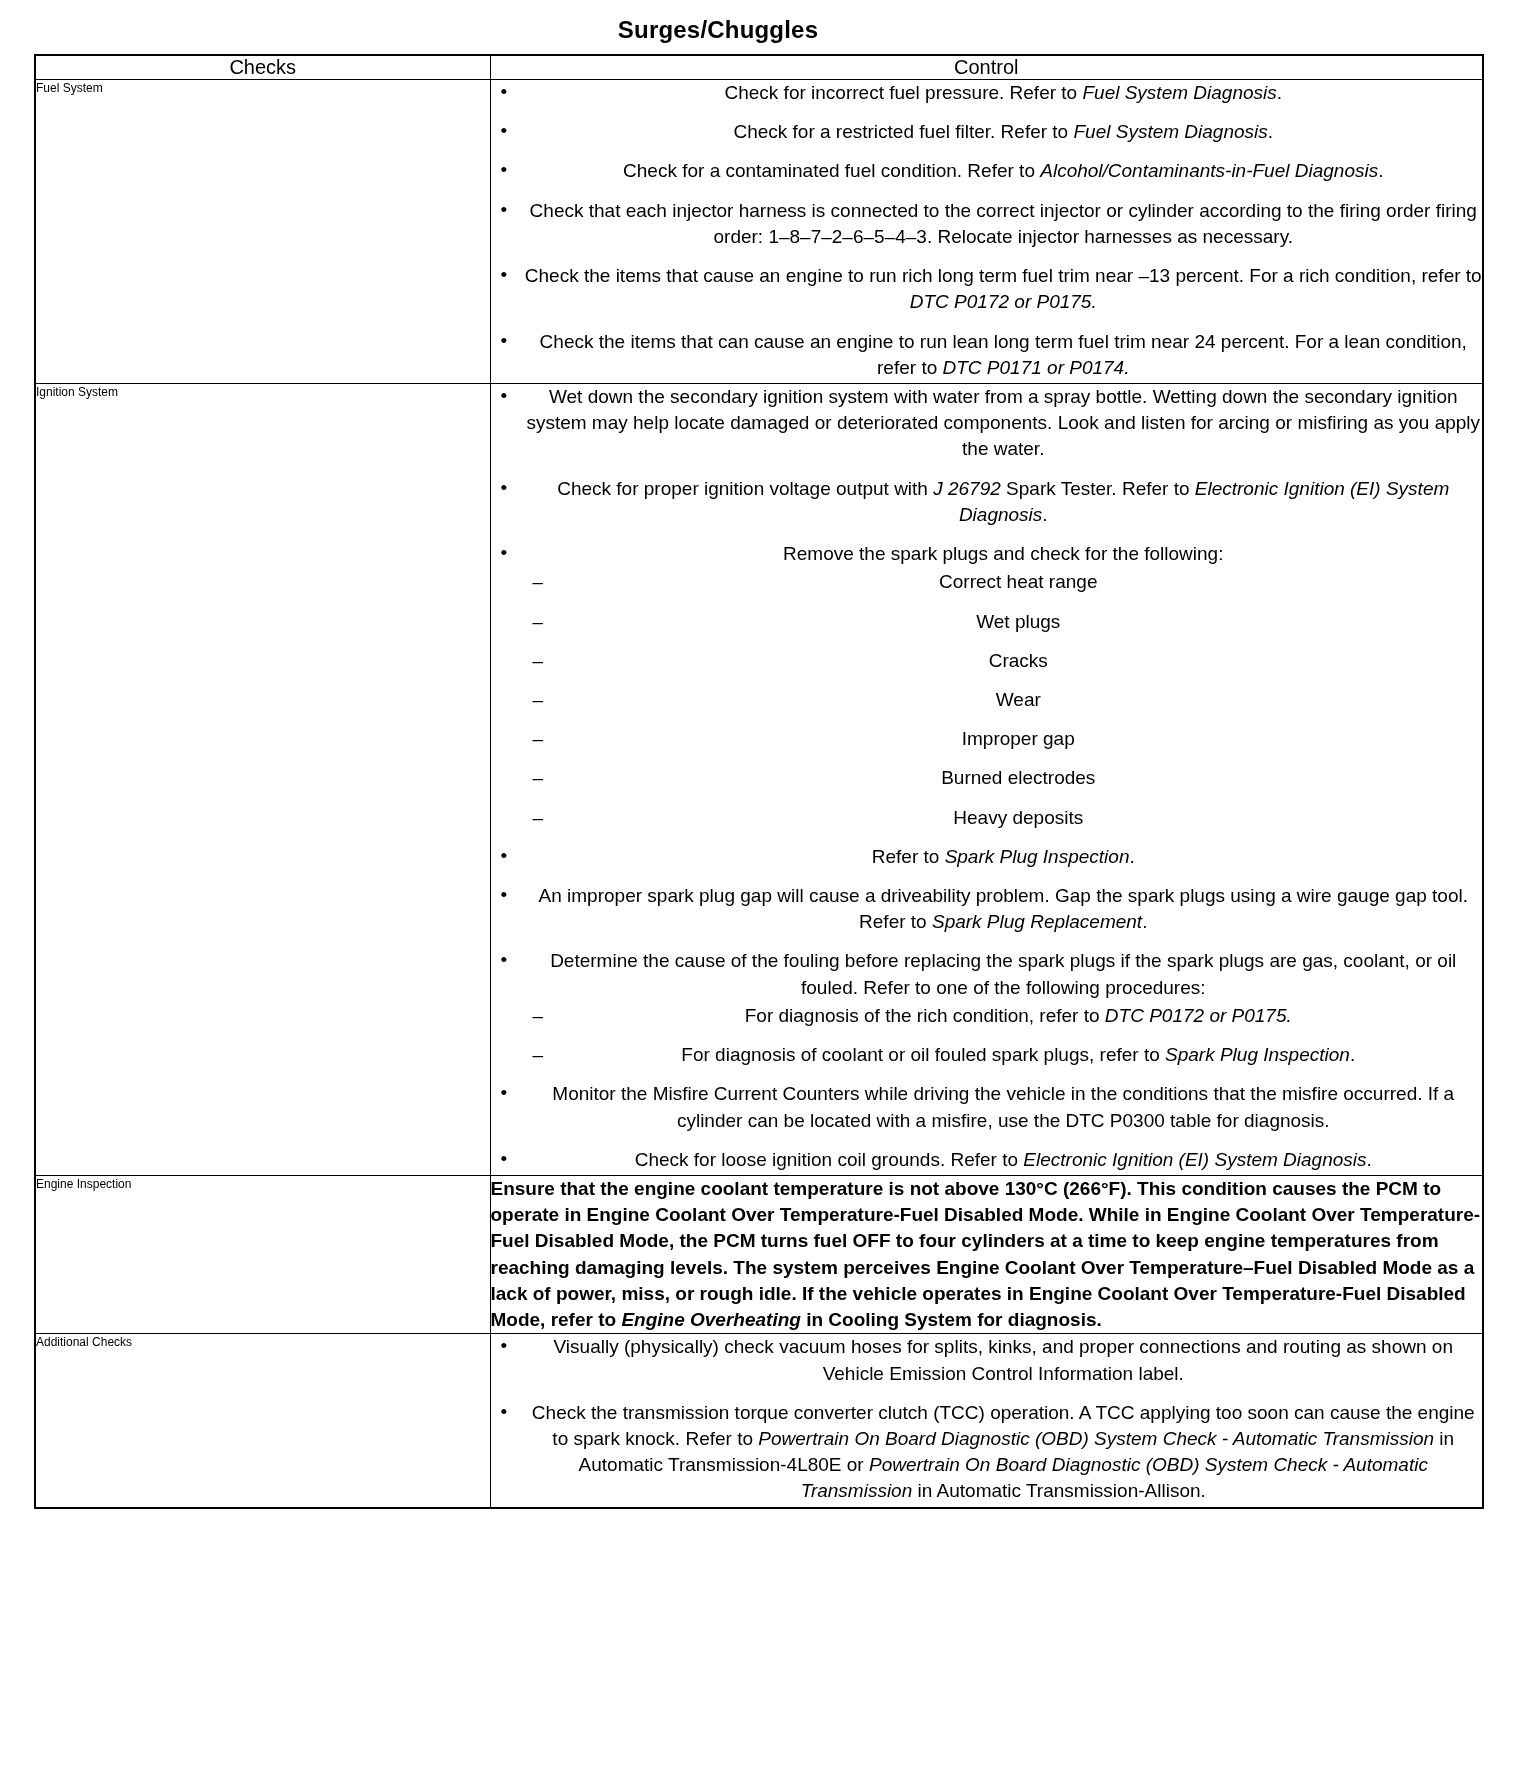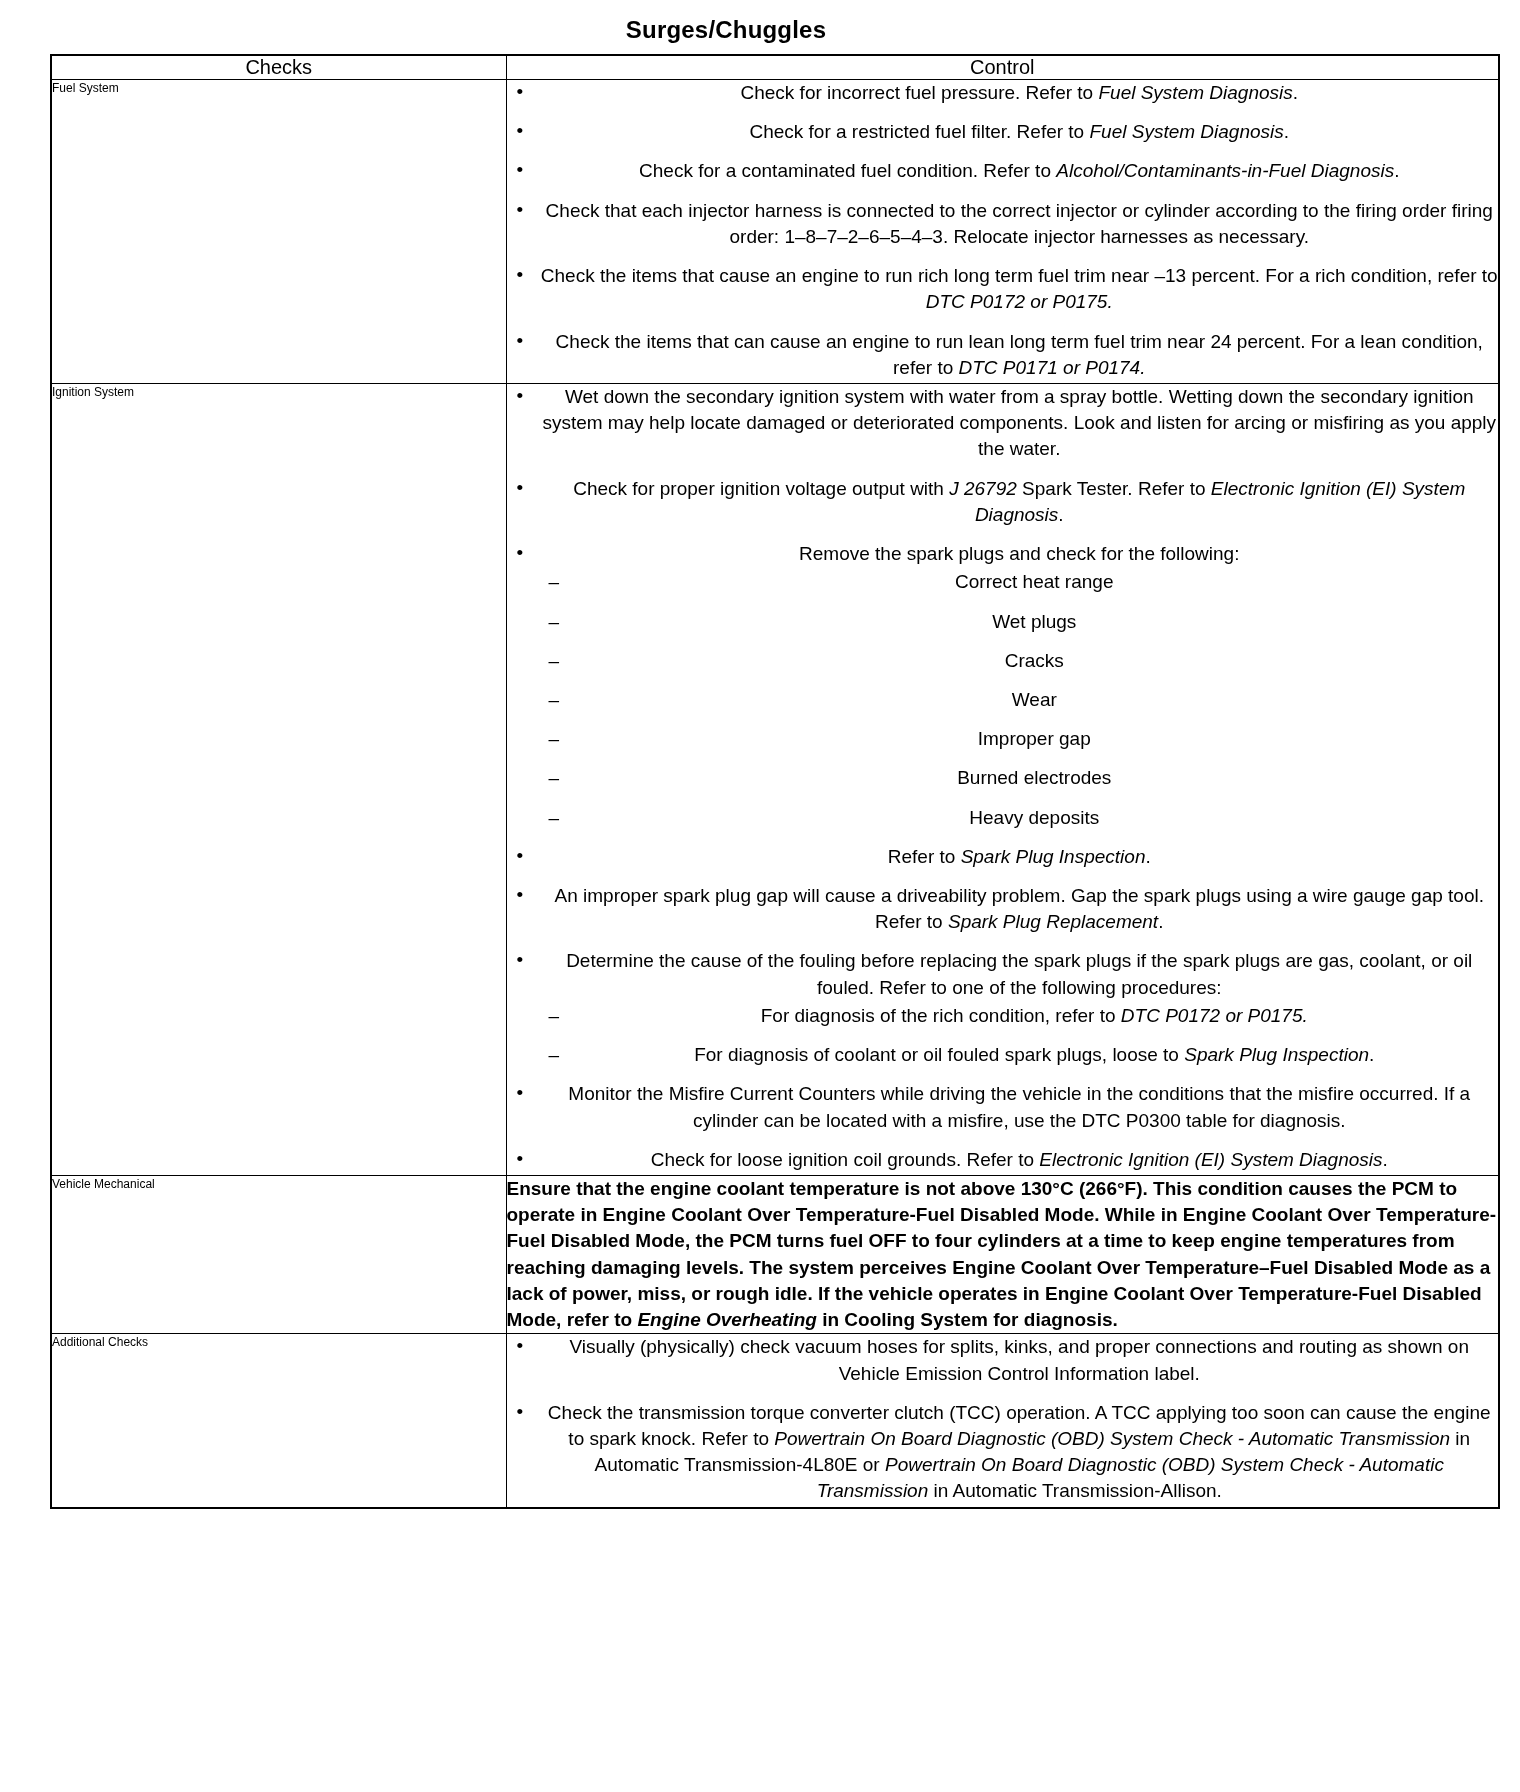--- a/index.html
+++ b/index.html
@@ -8,21 +8,21 @@
     background: #ffffff;
   }
   body {
     width: 1520px;
     font-family: "Liberation Sans", sans-serif;
     color: #000000;
   }
   .page {
     width: 1432px;
     box-sizing: border-box;
-    padding: 10px 30px 10px 50px;
+    padding: 10px 30px 10px 34px;
   }
   .doc-title {
     text-align: center;
     font-size: 24px;
     font-weight: bold;
     letter-spacing: 0.2px;
     margin: 6px 0 10px 0;
   }
   table.diag {
     width: 1448px;
@@ -172,36 +172,36 @@
             <li>
               <span>An improper spark plug gap will cause a driveability problem. Gap the spark plugs using a wire gauge gap tool. Refer to </span><i>Spark Plug Replacement</i><span>.</span>
             </li>
             <li>
               <span>Determine the cause of the fouling before replacing the spark plugs if the spark plugs are gas, coolant, or oil fouled. Refer to one of the following procedures:</span>
               <ul class="dashes sub-indent">
                 <li>
                   <span>For diagnosis of the rich condition, refer to </span><i>DTC P0172 or P0175.</i>
                 </li>
                 <li>
-                  <span>For diagnosis of coolant or oil fouled spark plugs, loose to </span><i>Spark Plug Inspection</i><span>.</span>
+                  <span>For diagnosis of coolant or oil fouled spark plugs, refer to </span><i>Spark Plug Inspection</i><span>.</span>
                 </li>
               </ul>
             </li>
             <li>
               <span>Monitor the Misfire Current Counters while driving the vehicle in the conditions that the misfire occurred. If a cylinder can be located with a misfire, use the DTC P0300 table for diagnosis.</span>
             </li>
             <li>
               <span>Check for loose ignition coil grounds. Refer to </span><i>Electronic Ignition (EI) System Diagnosis</i><span>.</span>
             </li>
           </ul>
         </td>
       </tr>
 
       <tr>
-        <td class="check-cell">Vehicle Mechanical</td>
+        <td class="check-cell">Engine Inspection</td>
         <td class="action-cell">
           <p class="para">
             <span>Ensure that the engine coolant temperature is not above 130°C (266°F). This condition causes the PCM to operate in Engine Coolant Over Temperature-Fuel Disabled Mode. While in Engine Coolant Over Temperature-Fuel Disabled Mode, the PCM turns fuel OFF to four cylinders at a time to keep engine temperatures from reaching damaging levels. The system perceives Engine Coolant Over Temperature–Fuel Disabled Mode as a lack of power, miss, or rough idle. If the vehicle operates in Engine Coolant Over Temperature-Fuel Disabled Mode, refer to </span><i>Engine Overheating</i><span> in Cooling System for diagnosis.</span>
           </p>
         </td>
       </tr>
 
       <tr>
         <td class="check-cell">Additional Checks</td>
         <td class="action-cell">

